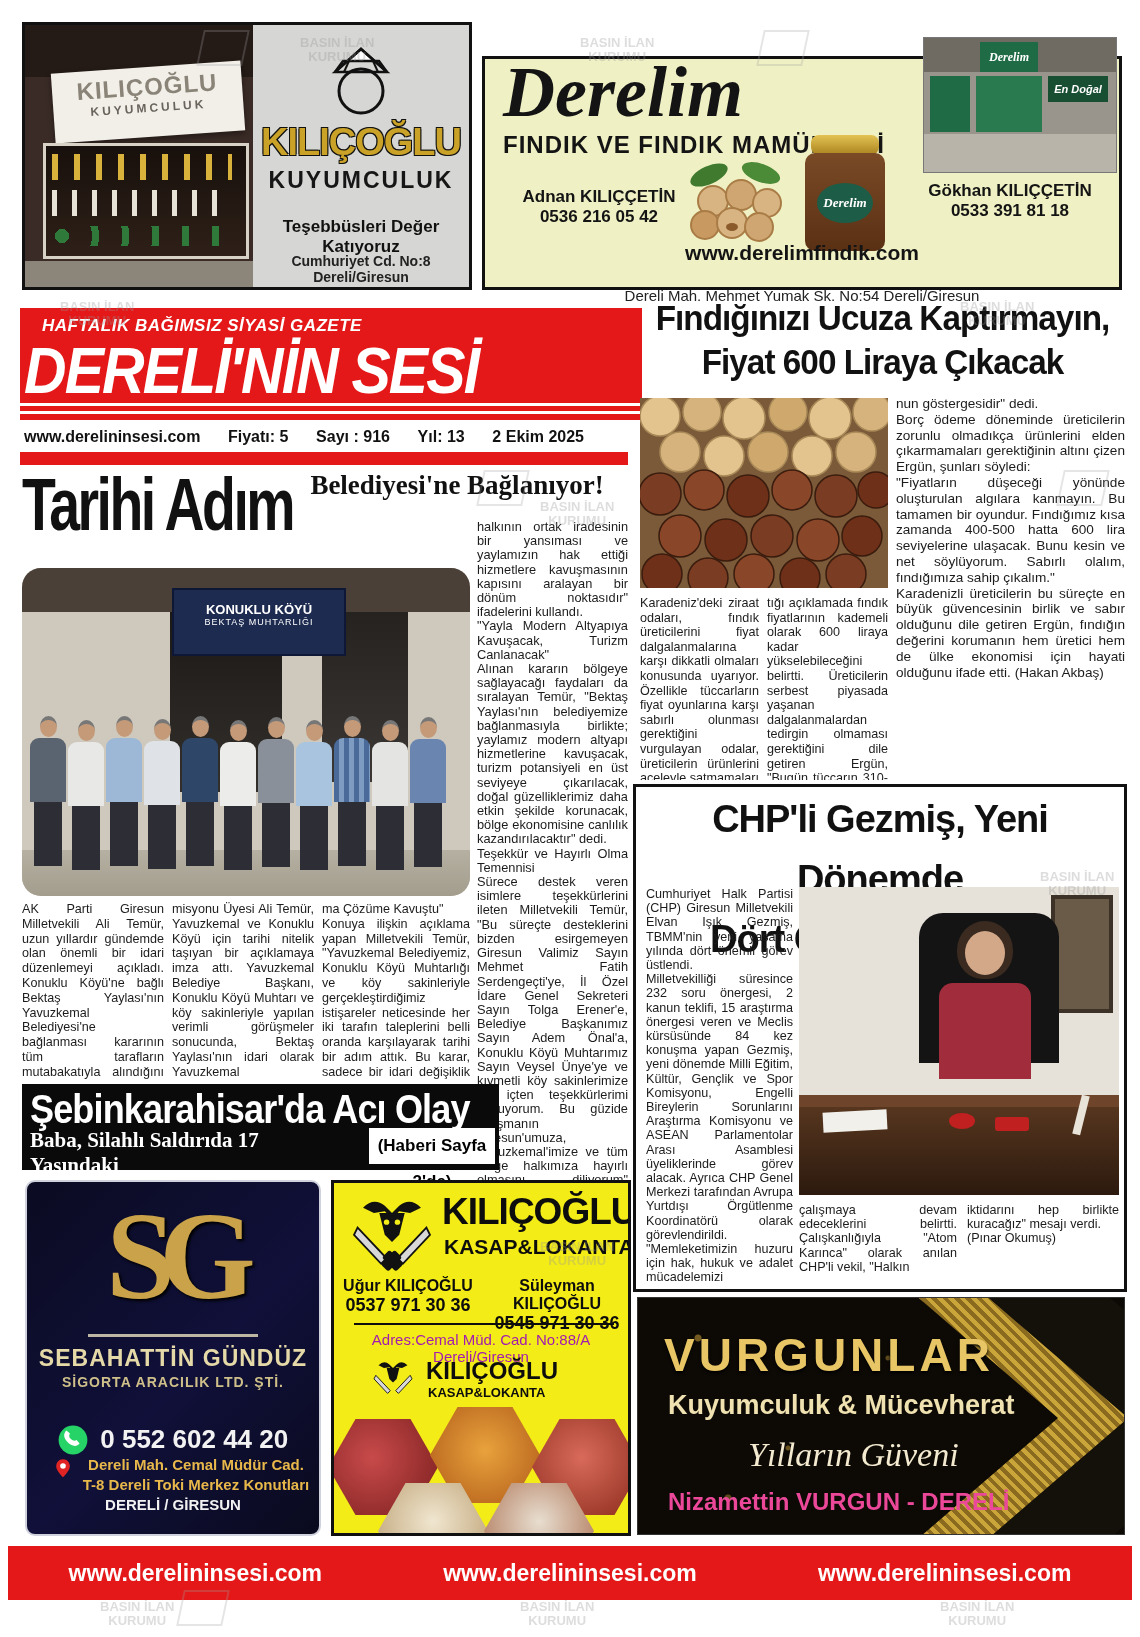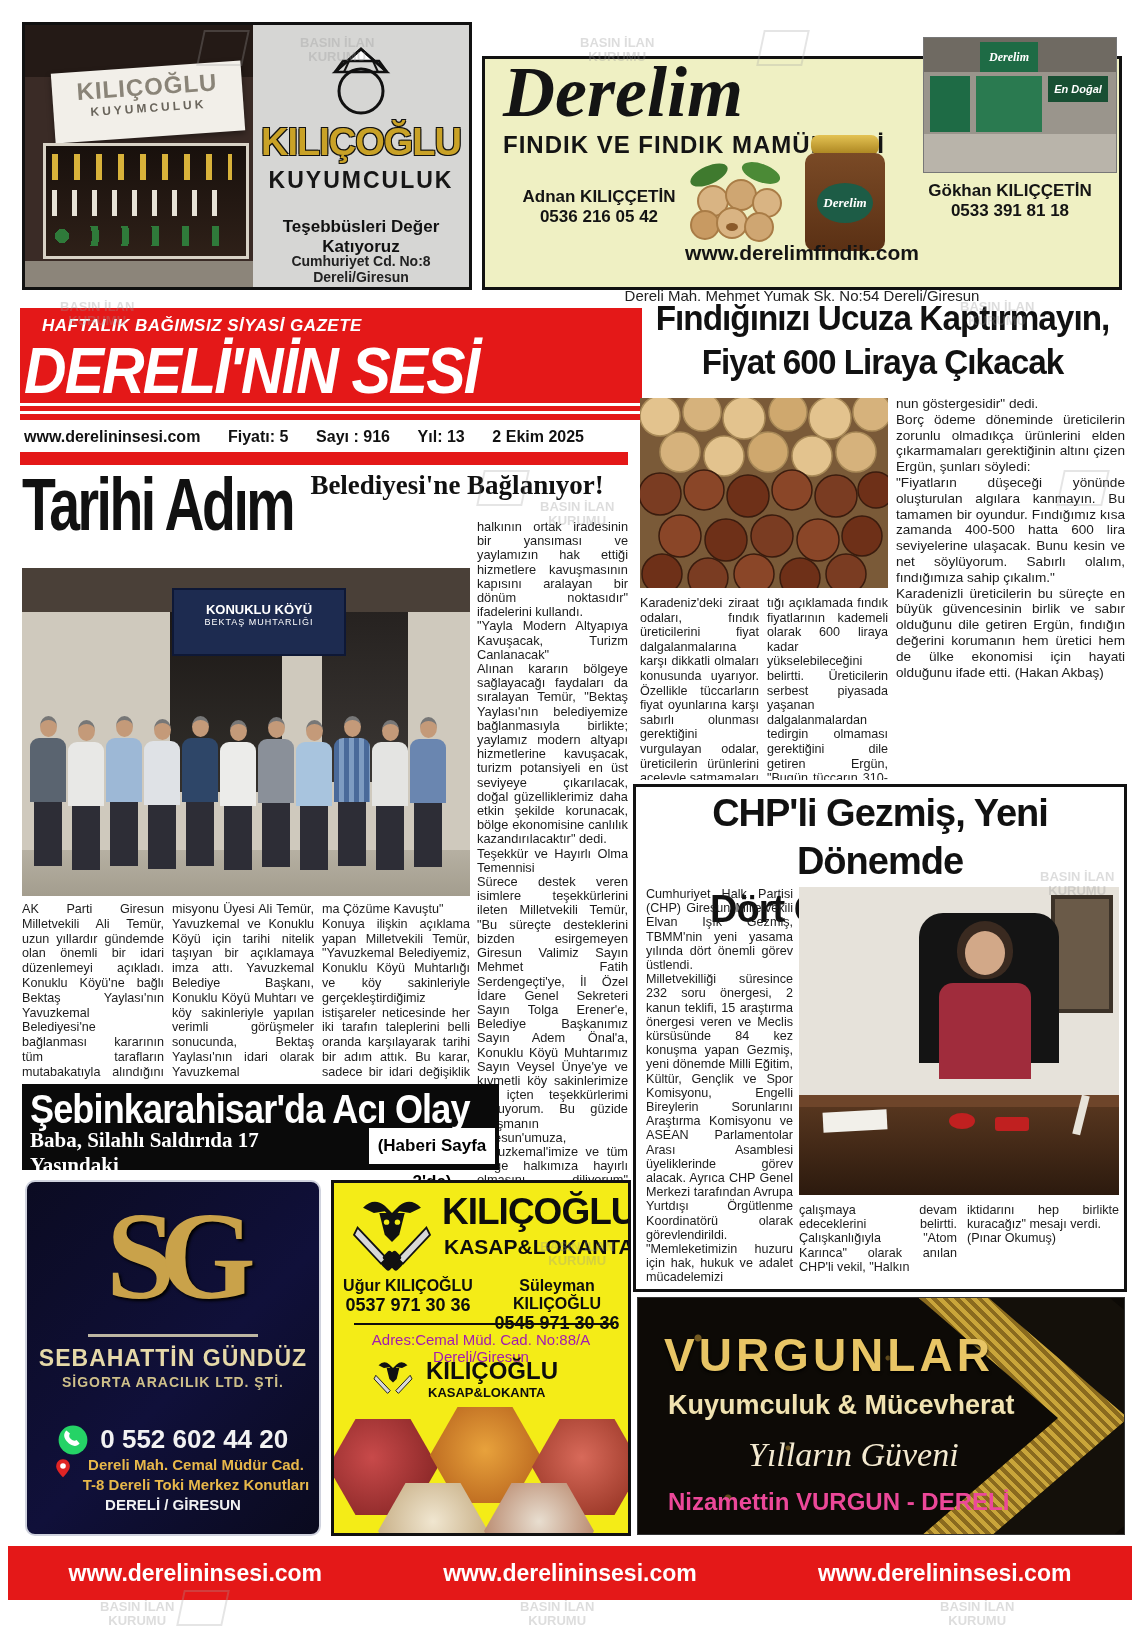--- a/index.html
+++ b/index.html
@@ -21,23 +21,23 @@
       transform:scaleX(.92);transform-origin:left;white-space:nowrap;}
   .mast .stripe{position:absolute;left:0;width:100%;height:3px;background:#fff;}
   .inforow{display:flex;justify-content:space-between;align-items:center;font-weight:bold;font-size:16px;}
   .redrule{background:#e41818;}
   
   .hl-tarihi{font-weight:bold;font-size:66px;letter-spacing:-3px;transform:scale(.84,1.12);
       transform-origin:left top;white-space:nowrap;}
   .hl-sub{font-family:"Liberation Serif",serif;font-weight:bold;font-size:27px;text-align:center;line-height:31px;}
   .hl-findik{font-weight:bold;font-size:35px;line-height:44px;text-align:center;letter-spacing:-1px;
       transform:scaleX(.95);transform-origin:center;}
-  .hl-chp{font-weight:bold;font-size:38px;line-height:48px;text-align:center;letter-spacing:-1px;}
+  .hl-chp{font-weight:bold;font-size:38px;line-height:60px;text-align:center;letter-spacing:-1px;}
   
-  .photo-main{background:#cfc9bd;overflow:hidden;}
+  .photo-main{background:#cfc9bd;overflow:hidden;border-radius:19px;}
   .person{position:absolute;width:40px;}
   .person .head{display:block;width:17px;height:17px;border-radius:50%;background:#c49a79;margin:0 auto;border-top:4px solid #777;}
   .person .torso{display:block;width:36px;height:64px;border-radius:9px 9px 0 0;margin:1px auto 0;}
   .person .legs{display:block;width:28px;height:64px;background:#2d2d36;margin:0 auto;}
   
   .banner-black{background:#0a0a0a;color:#fff;padding-left:34px;}
   .banner-black .l1{font-weight:bold;font-size:41px;letter-spacing:-1px;transform:scaleX(.88);
       transform-origin:left;white-space:nowrap;}
   .banner-black .l2{font-family:"Liberation Serif",serif;font-weight:bold;font-size:21px;line-height:25px;}
   .note-box{background:#fff;color:#000;font-weight:bold;font-size:17px;text-align:center;}

